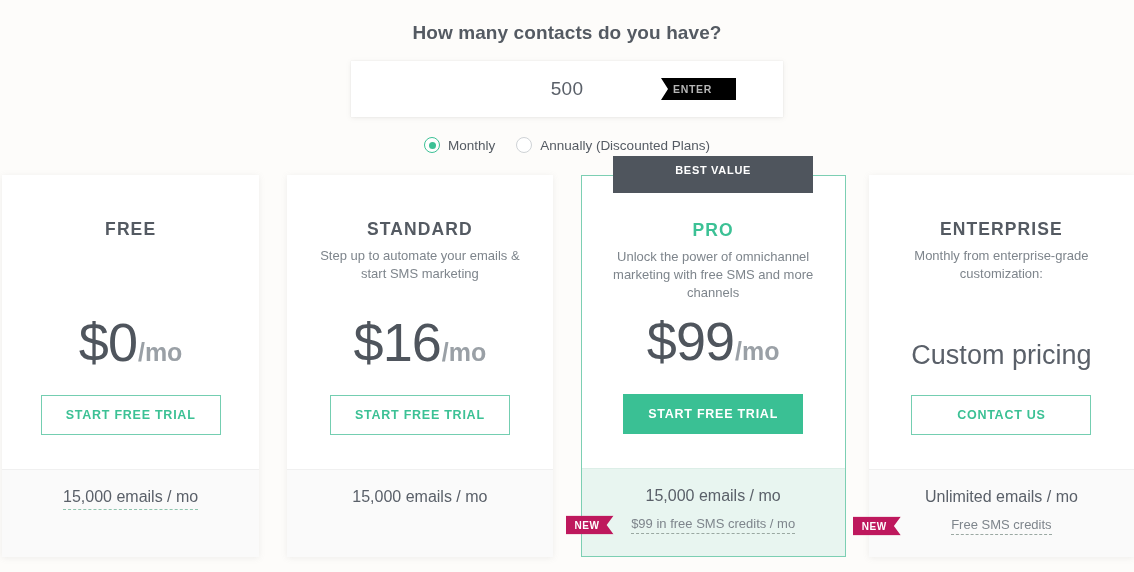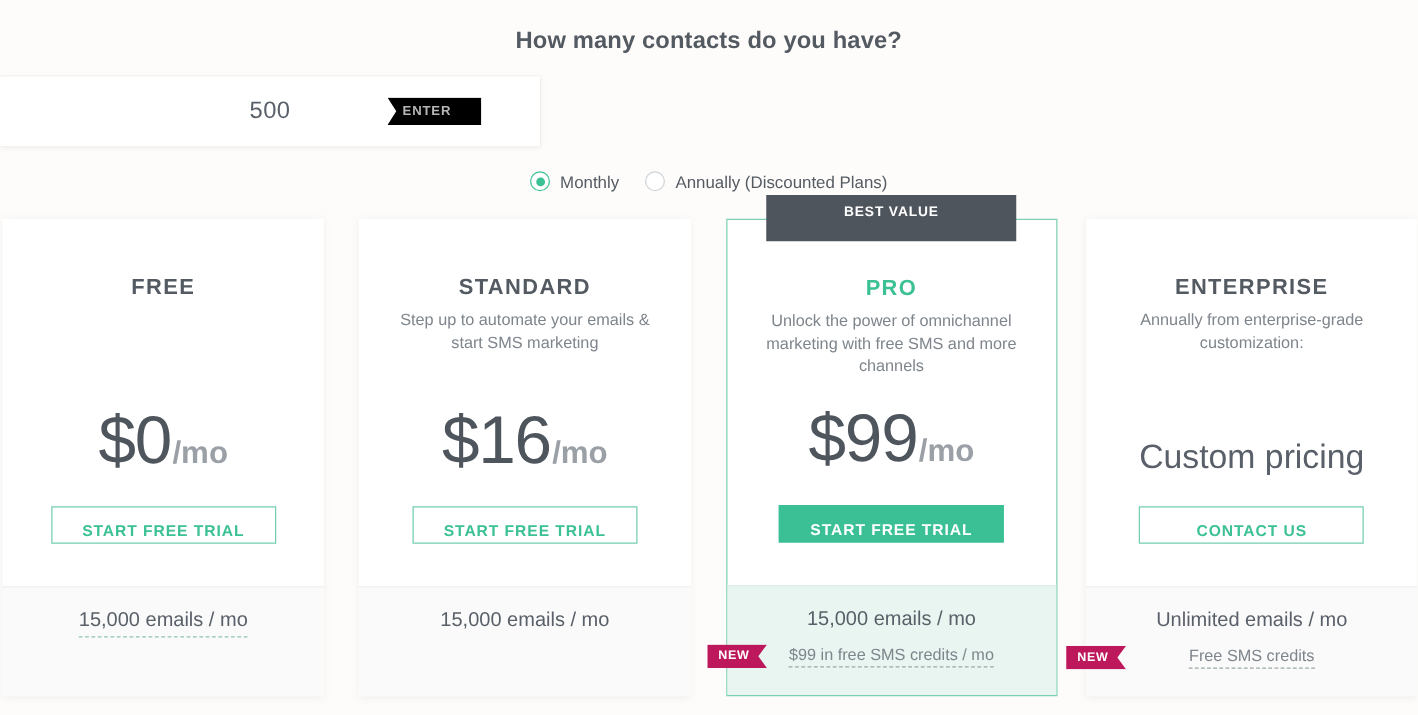--- a/index.html
+++ b/index.html
@@ -33,20 +33,21 @@
     font-size: 19px;
     font-weight: 600;
     color: #545a62;
     letter-spacing: 0.1px;
     margin: 0 0 17px 0;
   }
 
   
   .contact-box-wrap {
     display: flex;
+    justify-content: center;
   }
   .contact-box {
     width: 432px;
     height: 56px;
     background: #ffffff;
     box-shadow: 0 1px 5px rgba(120,120,120,0.13), 0 0 1px rgba(120,120,120,0.18);
     display: flex;
     align-items: center;
     justify-content: center;
     position: relative;
@@ -202,21 +203,21 @@
     margin-top: 26px;
     margin-bottom: 34px;
     display: flex;
     justify-content: center;
   }
   .btn {
     font-size: 12.5px;
     font-weight: 600;
     letter-spacing: 0.75px;
     padding: 0 18px;
-    height: 30px;
+    height: 40px;
     line-height: 38px;
     box-sizing: border-box;
     text-align: center;
     cursor: pointer;
     white-space: nowrap;
   }
   .btn-outline {
     border: 1px solid #74ceb1;
     color: #3cc195;
     background: transparent;
@@ -383,21 +384,21 @@
         <div class="feat-row">
           <span class="new-ribbon">NEW</span>
           <span class="feat-secondary">$99 in free SMS credits / mo</span>
         </div>
       </div>
     </div>
 
     <div class="card plain c-ent">
       <div class="card-body">
         <div class="plan-name">ENTERPRISE</div>
-        <div class="plan-desc">Annually from enterprise-grade customization:</div>
+        <div class="plan-desc">Monthly from enterprise-grade customization:</div>
         <div class="price-custom">Custom pricing</div>
         <div class="cta-wrap">
           <div class="btn btn-outline">CONTACT US</div>
         </div>
       </div>
       <div class="card-foot">
         <div class="feat-primary">Unlimited emails / mo</div>
         <div class="feat-row">
           <span class="new-ribbon">NEW</span>
           <span class="feat-secondary">Free SMS credits</span>

